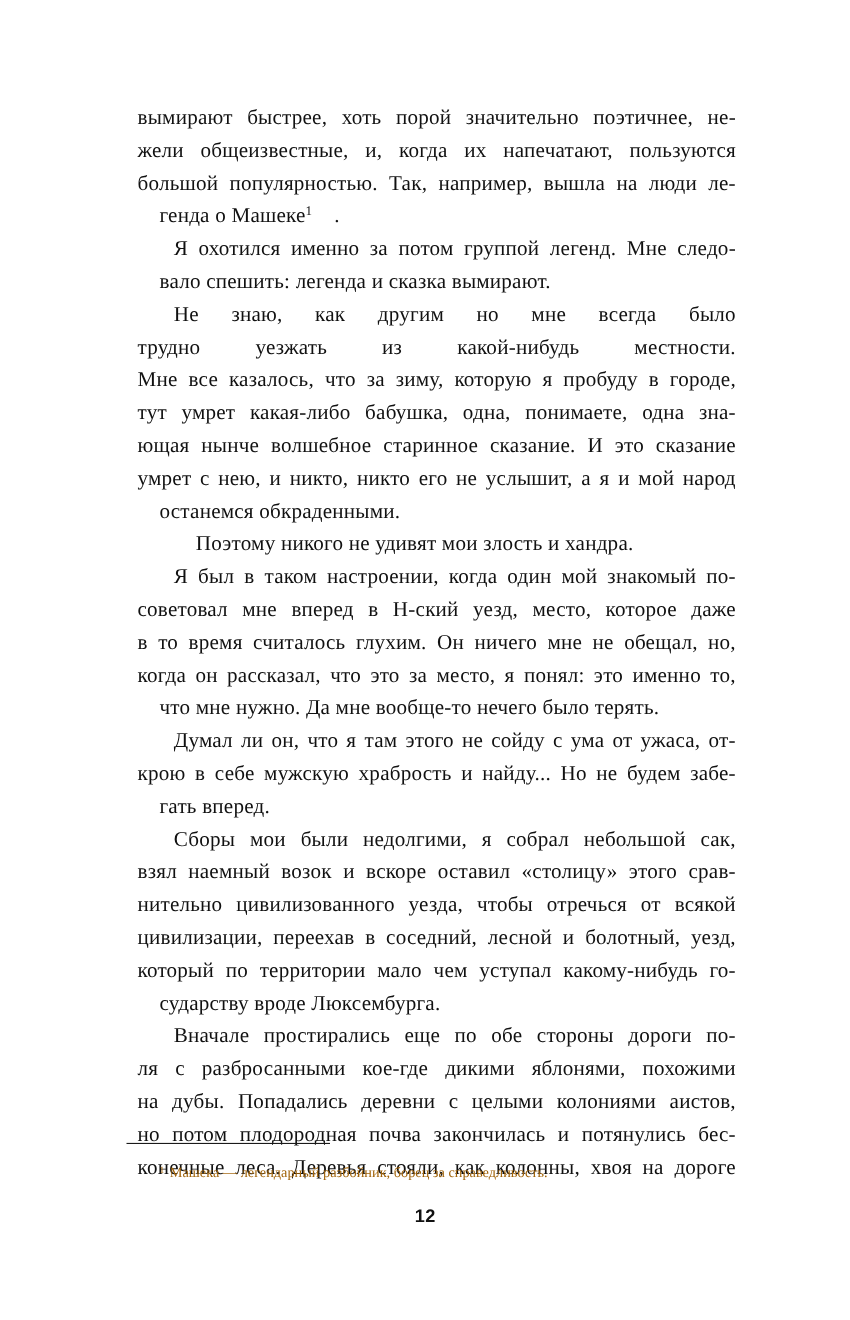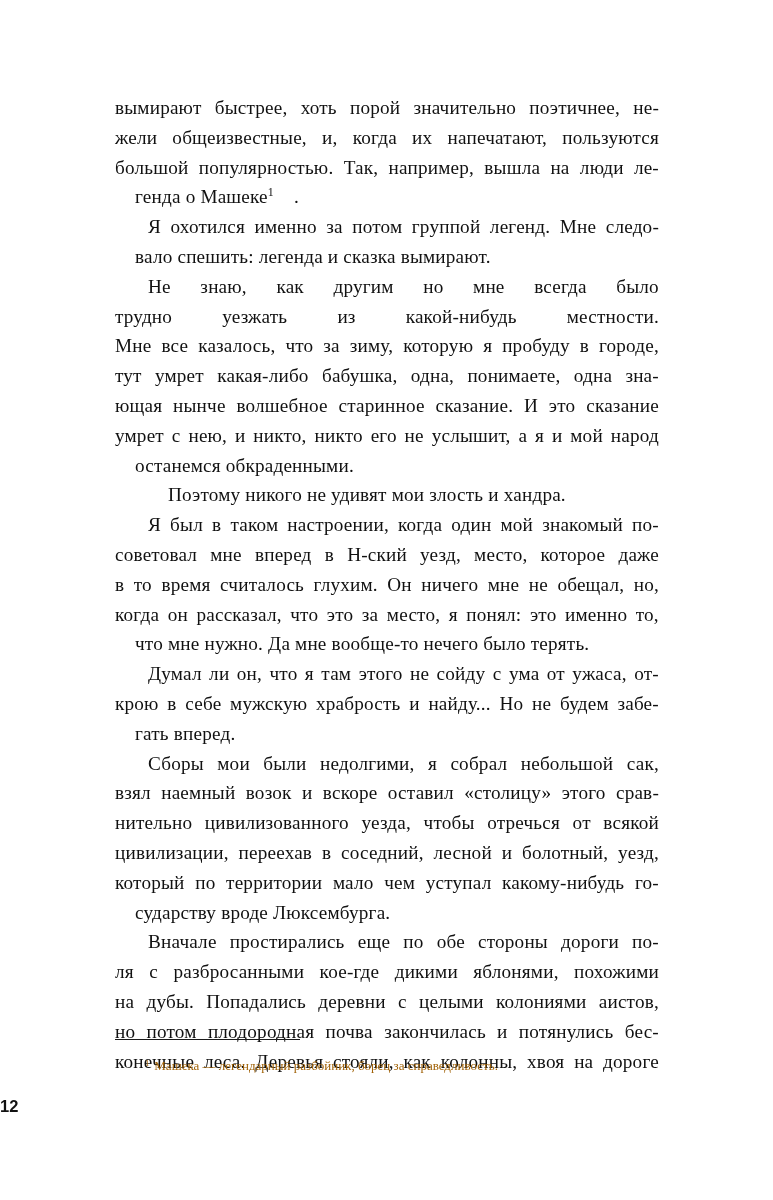--- a/index.html
+++ b/index.html
@@ -16,21 +16,21 @@
     background: #ffffff;
     overflow: hidden;
     font-family: "Liberation Serif", "DejaVu Serif", serif;
     color: #121212;
     -webkit-font-smoothing: antialiased;
   }
 
   
   .textblock {
     position: absolute;
-    left: 115px;
+    left: 125px;
     top: 93px;
     width: 544px;
   }
 
   .para {
     margin: 0;
     font-size: 19.2px;
     line-height: 29.8px;
     color: #111111;
     text-align: justify;
@@ -106,20 +106,21 @@
     line-height: 0;
     margin-right: 5px;
   }
 
   
   .folio {
     position: absolute;
     left: 0;
     right: 0;
     top: 1097px;
+    text-align: center;
     font-family: "Liberation Sans", "DejaVu Sans", sans-serif;
     font-weight: bold;
     font-size: 16.5px;
     color: #111111;
     letter-spacing: 0.01em;
   }
 </style>
 </head>
 <body>
 

